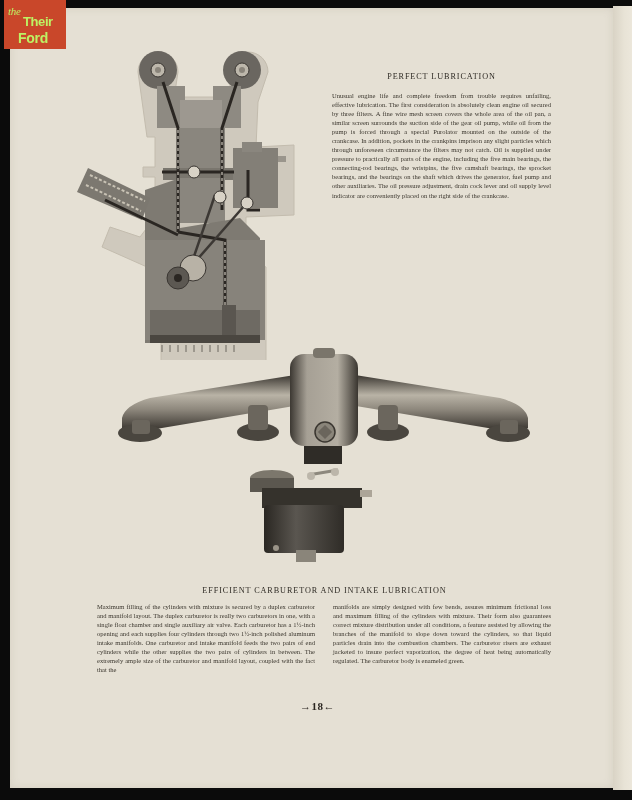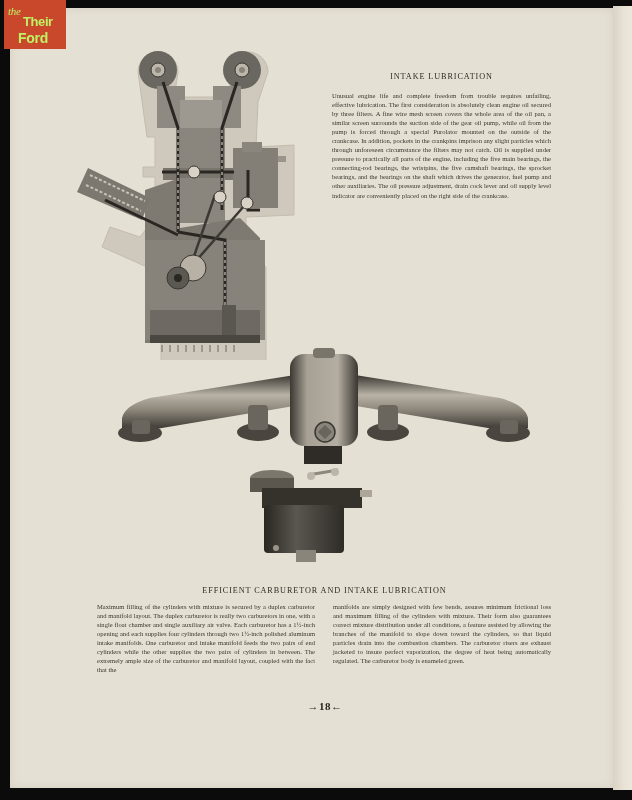--- a/index.html
+++ b/index.html
@@ -59,21 +59,21 @@
       font-size: 6.55px;
       line-height: 9.05px;
       color: #3b362e;
       text-align: justify;
       hyphens: none;
     }
     .page-number {
       position: absolute;
       left: 300px; top: 700px;
       width: 50px;
-      text-align: center;
+      text-align: left;
       font-size: 11px;
       font-weight: bold;
       color: #2a2520;
       letter-spacing: 0.5px;
     }
     svg { position: absolute; }
   </style>
 </head>
 <body>
 
@@ -215,21 +215,21 @@
   <ellipse cx="272" cy="478" rx="22" ry="8" fill="#7c776c"></ellipse>
   <rect x="250" y="478" width="44" height="14" fill="#5b574f"></rect>
 
   <rect x="262" y="488" width="100" height="20" fill="#35322c"></rect>
   <rect x="360" y="490" width="12" height="7" fill="#aca598"></rect>
   <rect x="264" y="505" width="80" height="48" rx="4" fill="url(#carb)"></rect>
   <rect x="296" y="550" width="20" height="12" fill="#8a857a"></rect>
   <circle cx="276" cy="548" r="3" fill="#9a9488"></circle>
 </svg>
 
-<div class="heading" style="left:332px; top:72px; width:219px;">INTAKE LUBRICATION</div>
+<div class="heading" style="left:332px; top:72px; width:219px;">PERFECT LUBRICATION</div>
 <div class="body-text" style="left:332px; top:91px; width:219px;">Unusual engine life and complete freedom from trouble requires unfailing, effective lubrication. The first consideration is absolutely clean engine oil secured by three filters. A fine wire mesh screen covers the whole area of the oil pan, a similar screen surrounds the suction side of the gear oil pump, while oil from the pump is forced through a special Purolator mounted on the outside of the crankcase. In addition, pockets in the crankpins imprison any slight particles which through unforeseen circumstance the filters may not catch. Oil is supplied under pressure to practically all parts of the engine, including the five main bearings, the connecting-rod bearings, the wristpins, the five camshaft bearings, the sprocket bearings, and the bearings on the shaft which drives the generator, fuel pump and other auxiliaries. The oil pressure adjustment, drain cock lever and oil supply level indicator are conveniently placed on the right side of the crankcase.</div>
 
 <div class="heading" style="left:98px; top:586px; width:453px;">EFFICIENT CARBURETOR AND INTAKE LUBRICATION</div>
 
 <div class="body-text" style="left:97px; top:602px; width:218px;">Maximum filling of the cylinders with mixture is secured by a duplex carburetor and manifold layout. The duplex carburetor is really two carburetors in one, with a single float chamber and single auxiliary air valve. Each carburetor has a 1½-inch opening and each supplies four cylinders through two 1½-inch polished aluminum intake manifolds. One carburetor and intake manifold feeds the two pairs of end cylinders while the other supplies the two pairs of cylinders in between. The extremely ample size of the carburetor and manifold layout, coupled with the fact that the</div>
 <div class="body-text" style="left:333px; top:602px; width:218px;">manifolds are simply designed with few bends, assures minimum frictional loss and maximum filling of the cylinders with mixture. Their form also guarantees correct mixture distribution under all conditions, a feature assisted by allowing the branches of the manifold to slope down toward the cylinders, so that liquid particles drain into the combustion chambers. The carburetor risers are exhaust jacketed to insure perfect vaporization, the degree of heat being automatically regulated. The carburetor body is enameled green.</div>
 
 <div class="page-number">→18←</div>
 
 </body></html>

